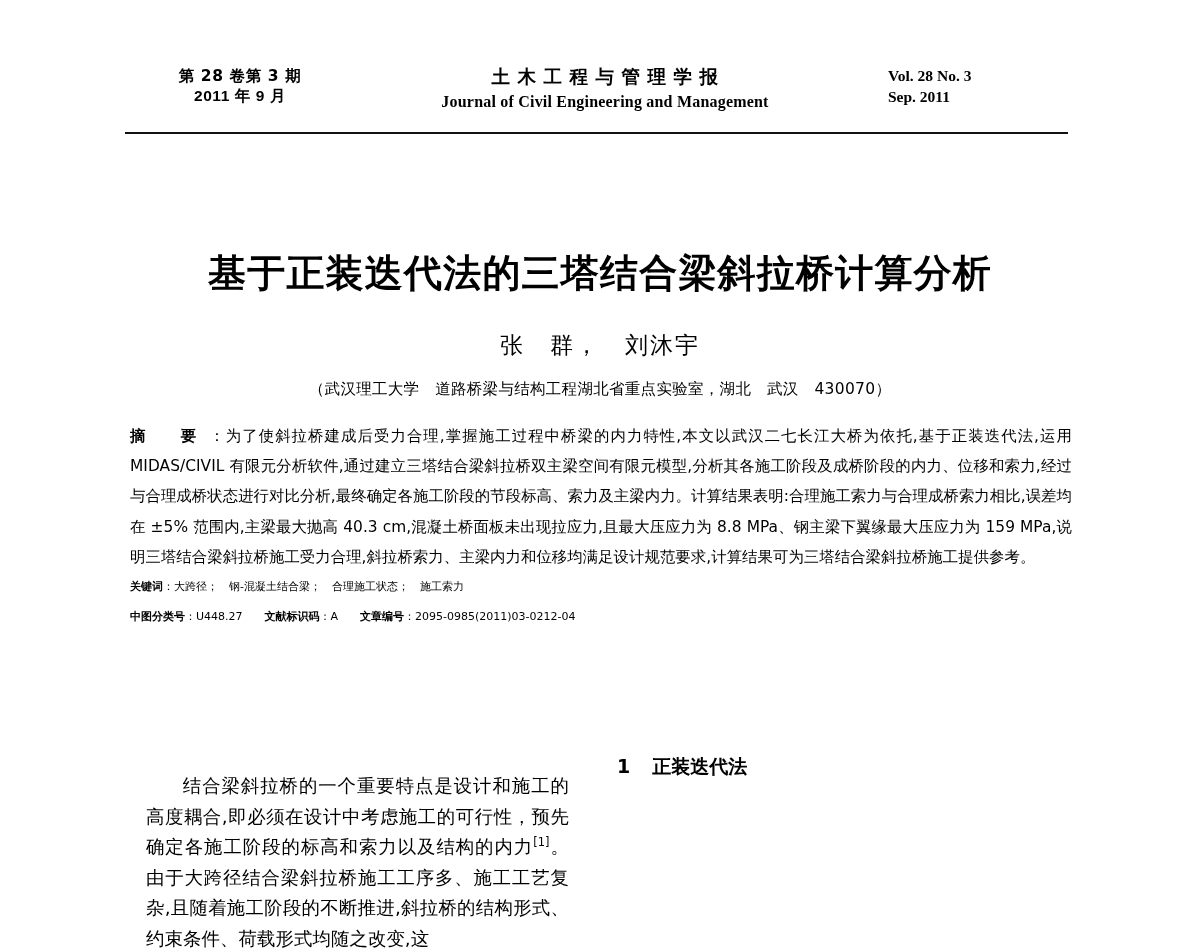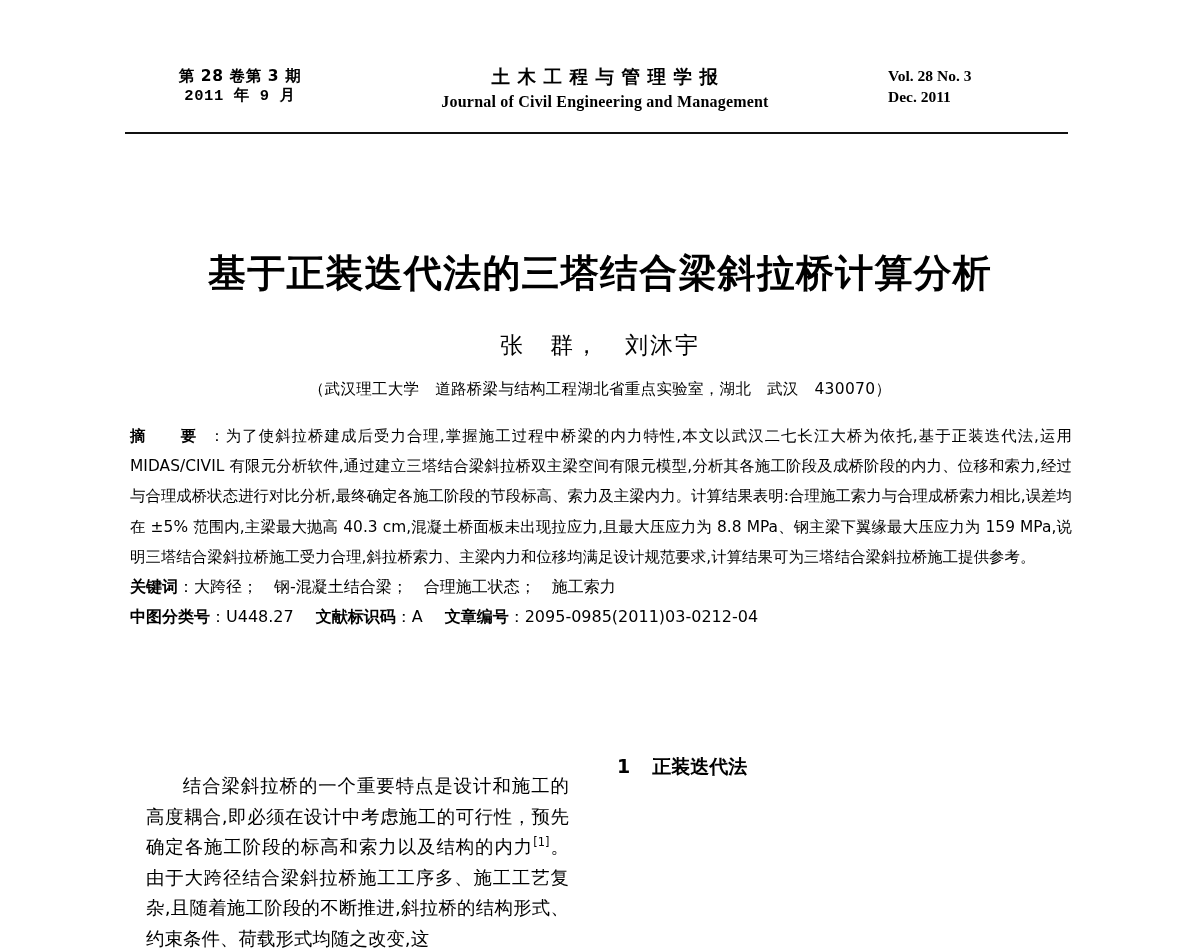--- a/index.html
+++ b/index.html
@@ -40,21 +40,21 @@
     line-height: 1.32;
   }
   .mast-left .l1 {
     font-family: "DejaVu Sans", sans-serif;
     font-weight: bold;
     font-size: 15.5px;
     letter-spacing: 0.6px;
     white-space: nowrap;
   }
   .mast-left .l2 {
-    font-family: Liberation Mono, monospace;
+    font-family: Liberation Sans, sans-serif;
     font-weight: bold;
     font-size: 15.5px;
     letter-spacing: 0.6px;
     white-space: nowrap;
   }
   .mast-center {
     position: absolute;
     left: 280px; top: -1px;
     width: 400px;
     text-align: center;
@@ -154,21 +154,21 @@
     text-justify: inter-character;
     letter-spacing: 0.05px;
   }
   .abs-para .lbl {
     font-weight: bold;
     letter-spacing: 9px;
     padding-right: 3px;
   }
   .meta-line {
     font-family: "DejaVu Sans", sans-serif;
-    font-size: 16px;
+    font-size: 11px;
     line-height: 30.2px;
     white-space: nowrap;
   }
   .meta-line .lbl {
     font-weight: bold;
   }
   .meta-line .gap { display: inline-block; width: 22px; }
 
   
   .columns {
@@ -228,21 +228,21 @@
       <div class="l2">2011 年 9 月</div>
     </div>
 
     <div class="mast-center">
       <div class="cn">土木工程与管理学报</div>
       <div class="en">Journal of Civil Engineering and Management</div>
     </div>
 
     <div class="mast-right">
       <div class="l1">Vol. 28  No. 3</div>
-      <div class="l2">Dec. 2011</div>
+      <div class="l2">Sep. 2011</div>
     </div>
 
   </div>
 
   <div class="head-rule"></div>
 
   <h1 class="article-title">基于正装迭代法的三塔结合梁斜拉桥计算分析</h1>
 
   <div class="authors">张　群，　刘沐宇</div>
 

